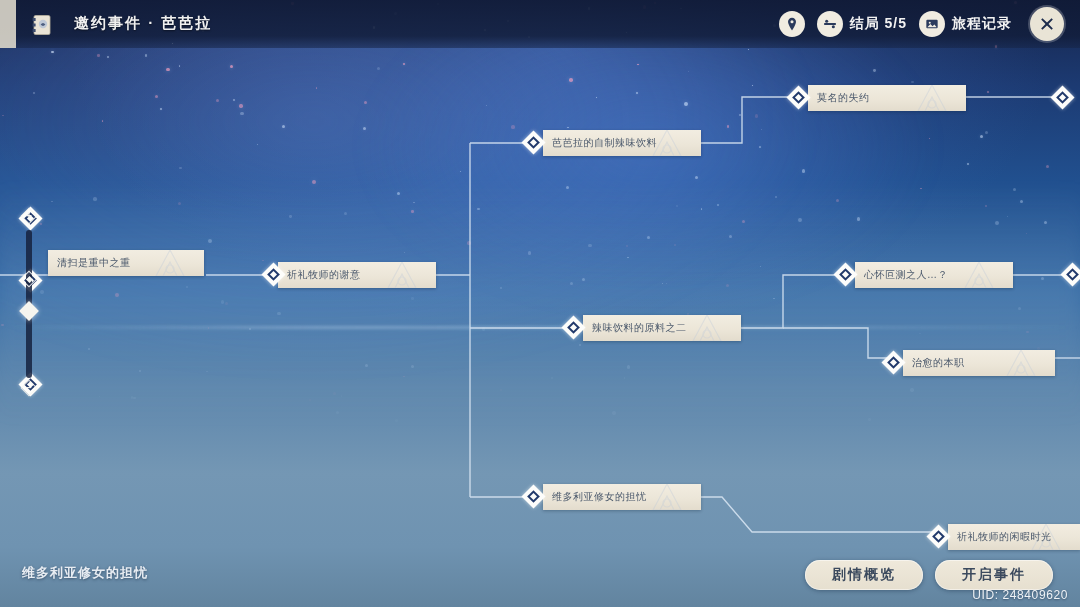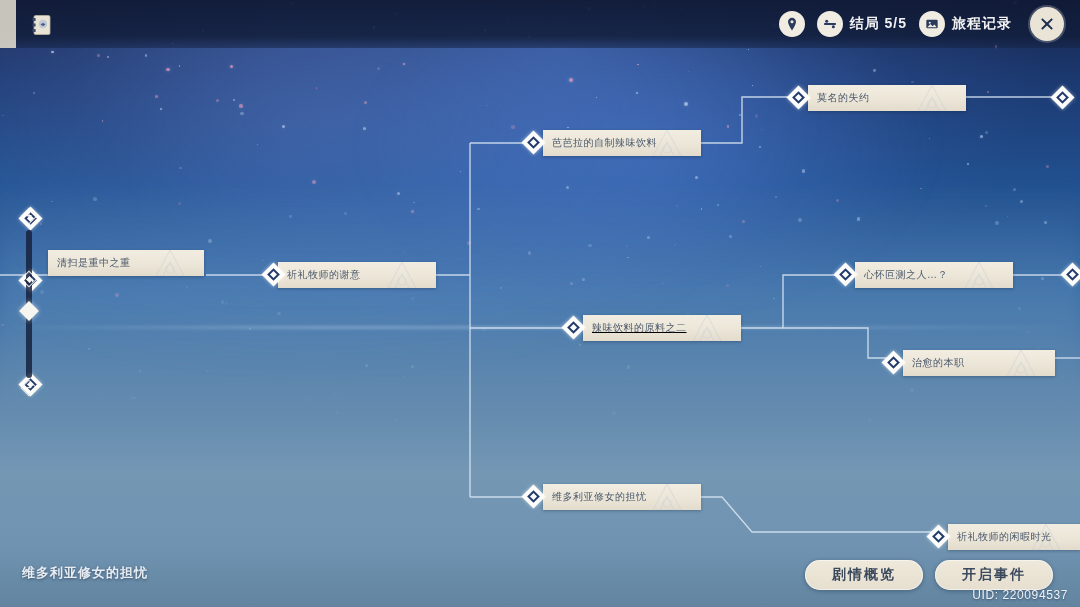--- a/index.html
+++ b/index.html
@@ -427,21 +427,21 @@
       <div class="node" style="left: 808px; top: 85px; width: 158px;">
         <svg class="wm" viewBox="0 0 48 42">
           <g fill="none" stroke="#b9c6d8" stroke-width="1.2">
             <path d="M10 34 L24 8 L38 34 Z"></path>
             <path d="M17 34 L24 20 L31 34"></path>
             <circle cx="24" cy="27" r="4"></circle>
           </g>
         </svg>
         <div class="ntext">莫名的失约</div>
       </div>
-      <div class="node" style="left: 583px; top: 315px; width: 158px; text-decoration: underline;">
+      <div class="node" style="left: 583px; top: 315px; width: 158px;">
         <svg class="wm" viewBox="0 0 48 42">
           <g fill="none" stroke="#b9c6d8" stroke-width="1.2">
             <path d="M10 34 L24 8 L38 34 Z"></path>
             <path d="M17 34 L24 20 L31 34"></path>
             <circle cx="24" cy="27" r="4"></circle>
           </g>
         </svg>
         <div class="ntext">辣味饮料的原料之二</div>
       </div>
       <div class="node" style="left: 855px; top: 262px; width: 158px;">
@@ -575,20 +575,21 @@
 
     <svg class="book-icon" viewBox="0 0 24 24">
       <rect x="4" y="2.5" width="16" height="19" rx="1.5" fill="#e9e3d5" stroke="#b9b2a0" stroke-width="0.8"></rect>
       <rect x="2.6" y="5" width="3" height="3" fill="#3b4a6b"></rect>
       <rect x="2.6" y="10.5" width="3" height="3" fill="#3b4a6b"></rect>
       <rect x="2.6" y="16" width="3" height="3" fill="#3b4a6b"></rect>
       <circle cx="13" cy="11" r="4.2" fill="#b9c4d6" opacity="0.9"></circle>
       <path d="M10.6 11.6 q2.4 -3.2 4.8 0 q-2.4 2.6 -4.8 0z" fill="#4d5e80"></path>
     </svg>
 
+    <div class="title">邀约事件 · 芭芭拉</div>
 
     <div class="tb-right">
       <div class="rnd-btn">
         <svg viewBox="0 0 24 24" width="16" height="16">
           <path d="M12 2.5c-3.4 0-6 2.6-6 6 0 4.4 6 13 6 13s6-8.6 6-13c0-3.4-2.6-6-6-6z" fill="#2a3a5c"></path>
           <circle cx="12" cy="8.6" r="2.3" fill="#f0ece1"></circle>
         </svg>
       </div>
 
       <div class="tb-group">
@@ -617,15 +618,15 @@
         <svg viewBox="0 0 24 24" width="20" height="20">
           <path d="M6.5 5 L12 10.2 L17.5 5 L19 6.5 L13.8 12 L19 17.5 L17.5 19 L12 13.8 L6.5 19 L5 17.5 L10.2 12 L5 6.5 Z" fill="#1d2c4d"></path>
         </svg>
       </div>
     </div>
   </div>
 
   <div class="footer-label">维多利亚修女的担忧</div>
   <div class="btn" id="btn-overview">剧情概览</div>
   <div class="btn" id="btn-start">开启事件</div>
-  <div class="uid">UID: 220094537</div>
+  <div class="uid">UID: 248409620</div>
 
 </div>
 
 </body></html>

